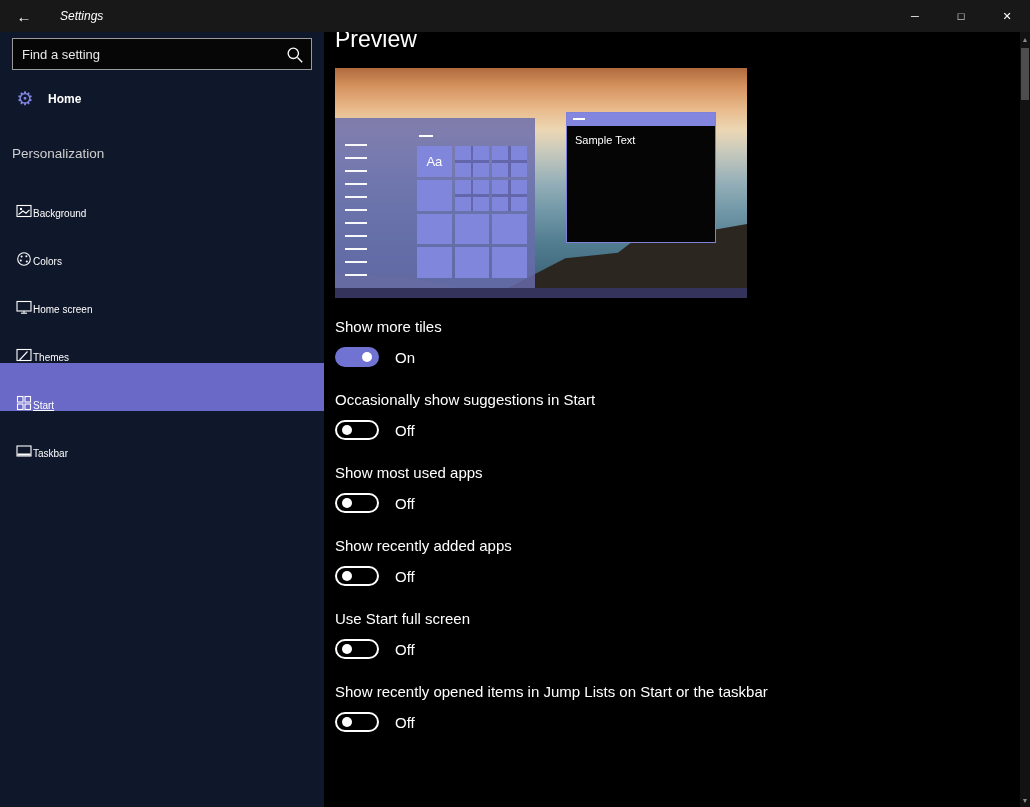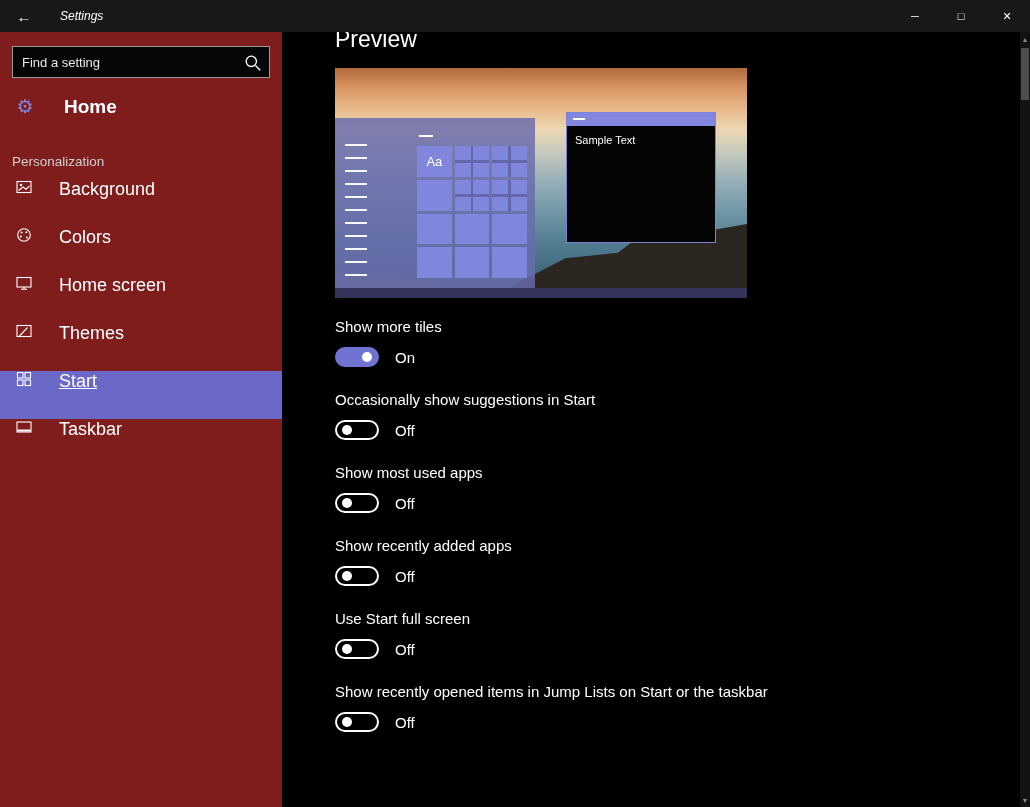--- a/index.html
+++ b/index.html
@@ -20,44 +20,44 @@
     position:absolute;top:0;left:0;width:1030px;height:32px;
     background:#181818;display:flex;align-items:center;z-index:30;
   }
   .back-btn{width:48px;height:32px;display:flex;align-items:center;justify-content:center;font-size:15px;color:#fff;}
   .win-title{font-size:12px;color:#fff;margin-left:12px;font-style:italic;}
   .tb-spacer{flex:1;}
   .win-btn{width:46px;height:32px;display:flex;align-items:center;justify-content:center;font-size:11px;color:#fff;}
 
   
   .sidebar{
-    position:absolute;top:32px;left:0;width:282px;bottom:0;
-    background:#7f1d1d;z-index:20;
+    position:absolute;top:24px;left:0;width:324px;bottom:0;
+    background:#0f172a;z-index:20;
   }
   .search-box{
     position:relative;margin:14px 12px 6px 12px;height:32px;
     background:#060606;border:1px solid #9a9a9a;
   }
   .search-box input{
     width:100%;height:100%;background:transparent;border:none;outline:none;
     color:#fff;font-size:13px;padding:0 34px 0 9px;
     font-family:"Liberation Sans", sans-serif;
   }
   .search-box input::placeholder{color:#e8e8e8;opacity:1;}
   .search-glyph{position:absolute;right:7px;top:7px;width:18px;height:18px;}
 
   .home-row{display:flex;align-items:center;gap:13px;height:42px;padding-left:15px;margin-top:8px;}
   .gear-glyph{font-size:19px;color:#8285e0;width:20px;text-align:center;line-height:20px;}
-  .home-label{font-size:19px;font-weight:bold;margin-left:16px;}
+  .home-label{font-size:12px;font-weight:bold;}
 
   .section-label{margin:26px 0 10px 12px;font-size:13.5px;color:#cfcfcf;}
 
   .nav-item{
-    display:flex;align-items:flex-start;gap:26px;height:48px;padding-left:15px;
-    font-size:18px;color:#fff;
+    display:flex;align-items:flex-end;gap:0;height:48px;padding-left:15px;
+    font-size:10px;color:#fff;
   }
   .nav-item.selected{background:var(--accent);text-decoration:underline;}
   .nav-icon{width:18px;height:16px;display:flex;align-items:center;justify-content:center;}
 
   
   .main{
     position:absolute;left:320px;top:32px;right:10px;bottom:0;
     background:#000;overflow:hidden;padding:0 0 0 15px;
   }
   .page-title{font-size:23px;font-weight:normal;margin:0;line-height:26px;transform:translateY(-6px);}

